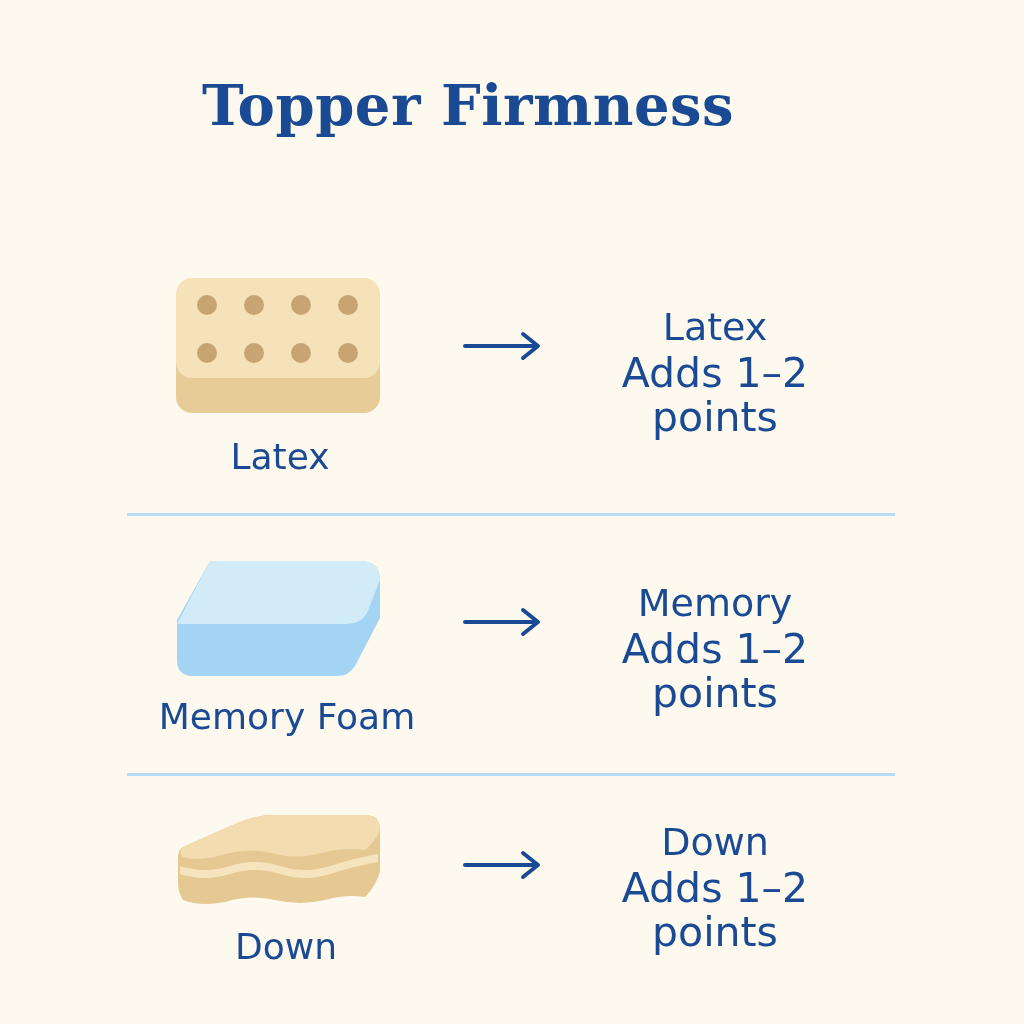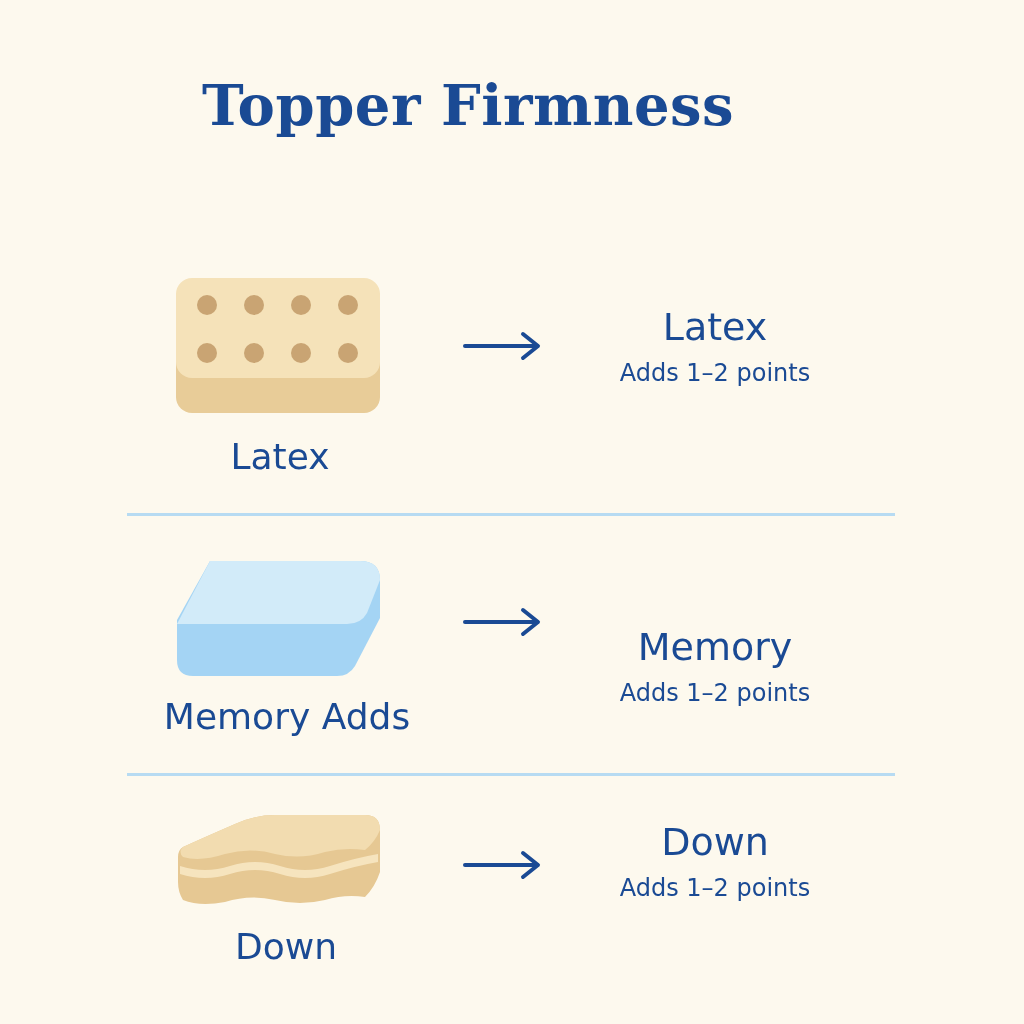--- a/index.html
+++ b/index.html
@@ -12,21 +12,21 @@
     font-family:"DejaVu Serif","Liberation Serif",serif; font-weight:bold;
     font-size:56px; line-height:70px; color:#1a4a94; letter-spacing:0.5px;
   }
   .title span { display:block; }
   .row { position:absolute; left:0; width:1024px; }
   .icon { position:absolute; left:175px; width:206px; }
   .mat-label { position:absolute; width:400px; text-align:center; font-size:36px; color:#1a4a94; }
   .arrow { position:absolute; left:463px; width:80px; height:30px; }
   .result { position:absolute; left:570px; width:290px; text-align:center; color:#1a4a94; }
   .result .name { font-size:38px; line-height:48px; display:block; }
-  .result .desc { font-size:24px; line-height:44px; display:block; }
+  .result .desc { font-size:41px; line-height:44px; display:block; }
   .divider { position:absolute; left:127px; width:768px; height:3px; background:#b7dbf2; }
 </style>
 </head>
 <body>
 
 <div class="title">
   <span>Topper Firmness</span>
 </div>
 
 <div class="row" style="top:0;">
@@ -55,26 +55,26 @@
   </div>
 </div>
 
 <div class="divider" style="top:513px;"></div>
 
 <div class="row" style="top:0;">
   <svg class="icon" style="top:558px;" width="206" height="120" viewBox="0 0 206 120">
     <path d="M35,3 H185 Q205,3 205,22 V60 L180,108 Q174,118 162,118 H18 Q2,118 2,102 V62 Z" fill="#a4d4f4"></path>
     <path d="M35,3 H185 Q205,3 205,22 L192,55 Q186,66 172,66 H2 Z" fill="#d2ebf9"></path>
   </svg>
-  <div class="mat-label" style="left:87px; top:696px;">Memory Adds</div>
+  <div class="mat-label" style="left:87px; top:696px;">Memory Foam</div>
   <svg class="arrow" style="top:607px;" viewBox="0 0 80 30">
     <line x1="2" y1="15" x2="74" y2="15" stroke="#1a4a94" stroke-width="4" stroke-linecap="round"></line>
     <polyline points="60,3 75,15 60,27" fill="none" stroke="#1a4a94" stroke-width="4" stroke-linecap="round" stroke-linejoin="round"></polyline>
   </svg>
-  <div class="result" style="top:579px;margin-top:44px;">
+  <div class="result" style="top:579px;">
     <span class="name">Memory</span>
     <span class="desc">Adds 1–2 points</span>
   </div>
 </div>
 
 <div class="divider" style="top:773px;"></div>
 
 <div class="row" style="top:0;">
   <svg class="icon" style="top:812px;" width="206" height="96" viewBox="0 0 206 96">
     <path d="M8,35 Q30,25 60,12 Q80,3 100,3 H190 Q205,3 205,18 V60 Q200,75 190,85 Q170,82 150,88 Q125,94 100,88 Q75,82 50,90 Q25,95 8,88 Q3,80 3,70 V45 Q3,38 8,35 Z" fill="#e6c893"></path>

